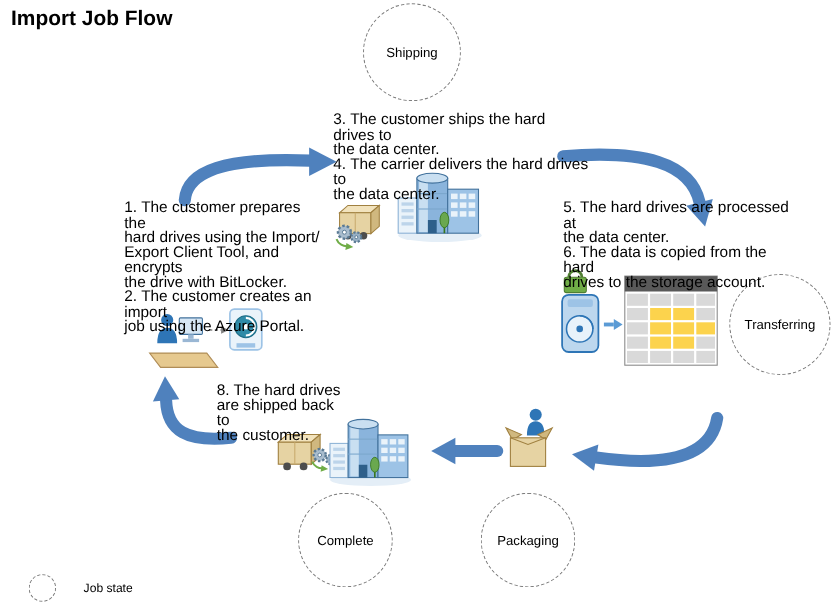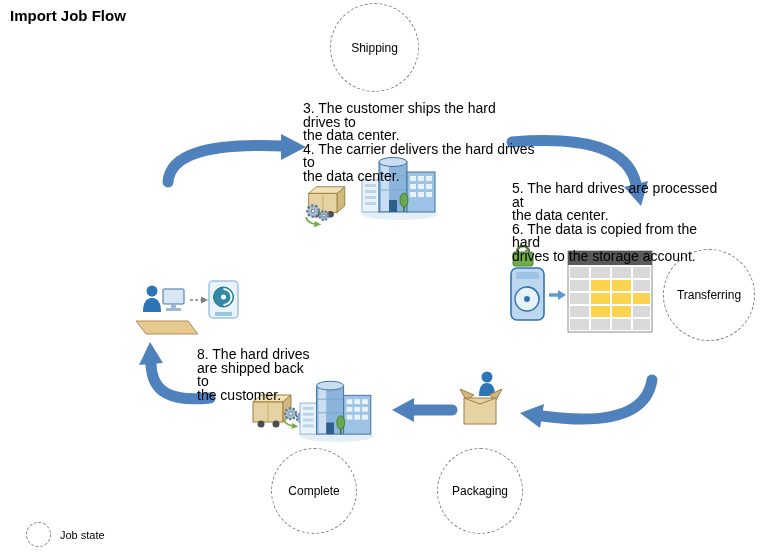--- a/index.html
+++ b/index.html
@@ -4,31 +4,31 @@
 <style>
   * { margin:0; padding:0; box-sizing:border-box; }
   html,body { background:#ffffff; }
   body {
     width:760px; height:558px;
     font-family:"Liberation Sans", sans-serif;
     color:#000;
   }
   .canvas { position:relative; width:760px; height:558px; background:#fff; overflow:hidden; }
   .layer { position:absolute; left:0; top:0; }
-  .title { position:absolute; left:10px; top:7px; font-size:15px; font-weight:600; }
+  .title { position:absolute; left:10px; top:7px; font-size:19px; font-weight:600; }
   .state {
     position:absolute; border:1.6px dashed #7f7f7f; border-radius:50%;
     display:flex; align-items:center; justify-content:center;
     font-size:12px; text-align:center; background:transparent;
   }
   .steptext {
     position:absolute; font-size:14px; line-height:13.5px;
     white-space:pre-line;
   }
-  .legend { position:absolute; left:26px; top:522px; display:flex; align-items:center; gap:9px; }
+  .legend { position:absolute; left:26px; top:522px; display:flex; align-items:center; gap:25px; }
   .legend-circle { width:25px; height:25px; border:1.4px dashed #7f7f7f; border-radius:50%; flex:0 0 auto; }
   .legend-label { font-size:11px; }
 </style>
 </head>
 <body>
 
 <div class="canvas">
 
   <svg class="layer" width="760" height="558" viewBox="0 0 760 558">
     <defs>
@@ -192,20 +192,26 @@
   <div class="state" style="left:663px;top:249px;width:92px;height:92px">
     <span>Transferring</span>
   </div>
   <div class="state" style="left:271px;top:448px;width:86px;height:86px">
     <span>Complete</span>
   </div>
   <div class="state" style="left:437px;top:448px;width:86px;height:86px">
     <span>Packaging</span>
   </div>
 
+  <div class="steptext" style="left:113px;top:182px;width:178px">1. The customer prepares the
+hard drives using the Import/
+Export Client Tool, and encrypts
+the drive with BitLocker.
+2. The customer creates an import
+job using the Azure Portal.</div>
   <div class="steptext" style="left:303px;top:102px;width:232px">3. The customer ships the hard drives to
 the data center.
 4. The carrier delivers the hard drives to
 the data center.</div>
   <div class="steptext" style="left:512px;top:182px;width:212px">5. The hard drives are processed at
 the data center.
 6. The data is copied from the hard
 drives to the storage account.</div>
   <div class="steptext" style="left:197px;top:348px;width:120px">8. The hard drives
 are shipped back to

